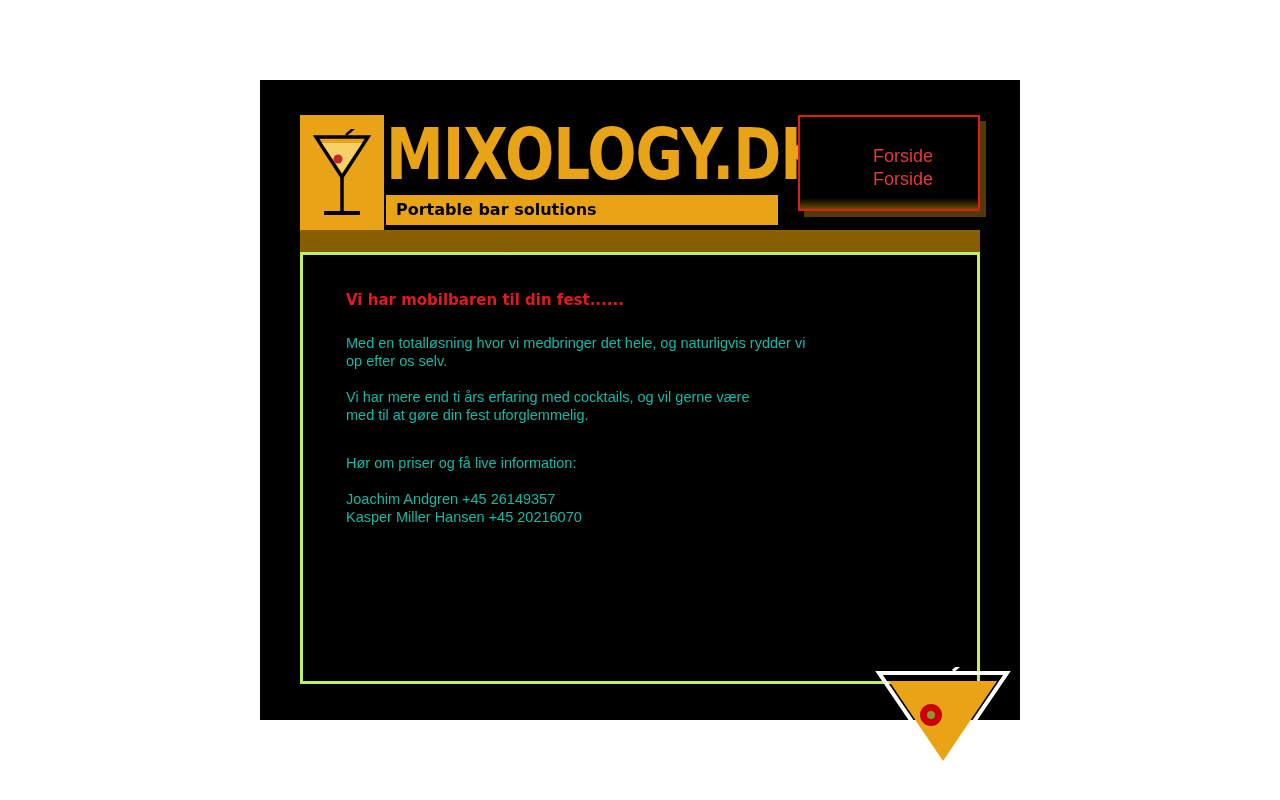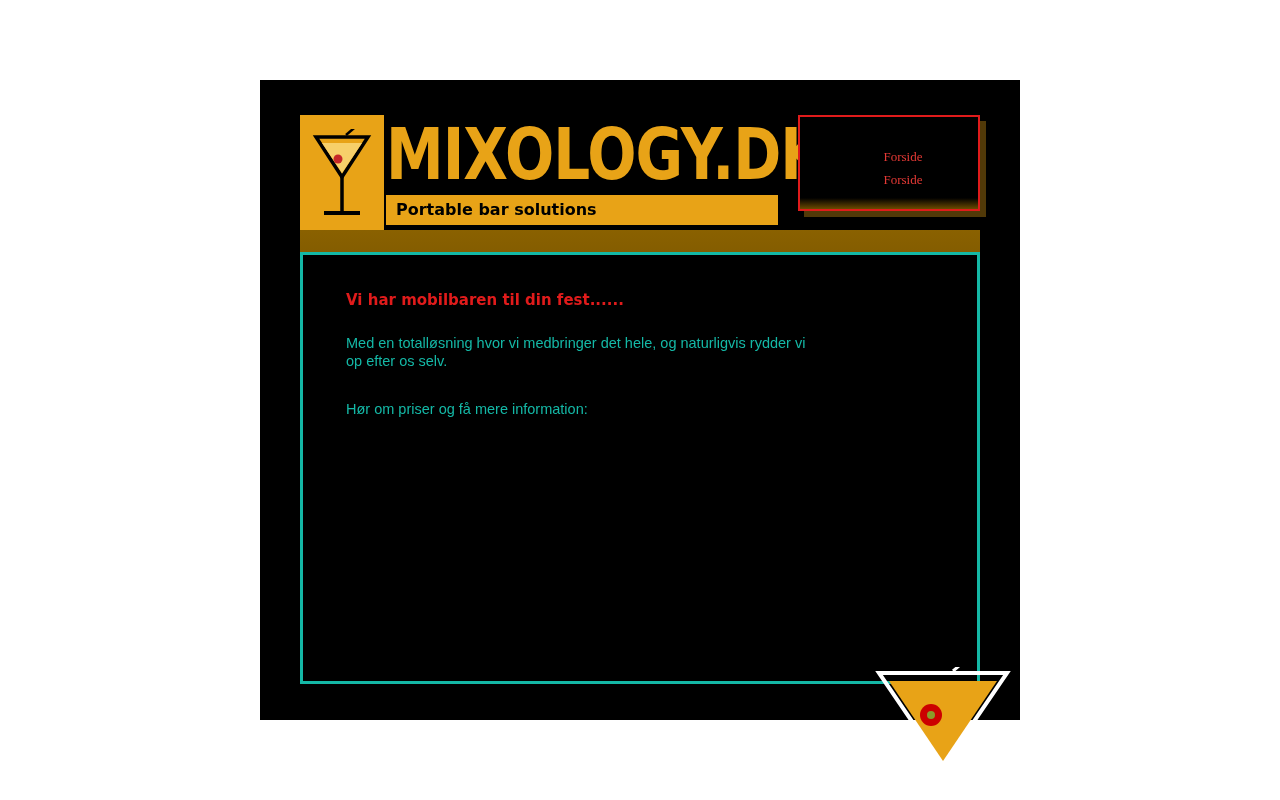--- a/index.html
+++ b/index.html
@@ -106,22 +106,22 @@
     position: absolute;
     left: 0;
     top: 28px;
     width: 100%;
     text-align: center;
   }
 
   .nav-item {
     display: block;
     color: #e53935;
-    font-family: Liberation Serif, serif;
-    font-size: 13px;
+    font-family: Liberation Sans, sans-serif;
+    font-size: 18px;
     line-height: 23px;
     text-decoration: none;
     cursor: pointer;
     margin-left: 28px;
   }
 
   
   .content-shadow {
     position: absolute;
     left: 40px;
@@ -130,21 +130,21 @@
     height: 300px;
     background: linear-gradient(to bottom, #8a6100, #3a2900);
   }
 
   .content {
     position: absolute;
     left: 40px;
     top: 172px;
     width: 680px;
     height: 432px;
-    border: 3px solid #14b8a6;
+    border: 3px solid #bef264;
     box-sizing: border-box;
     background: #000000;
   }
 
   .content-inner {
     position: absolute;
     left: 43px;
     top: 35px;
     width: 600px;
   }
@@ -217,22 +217,26 @@
 
     <div class="content-shadow"></div>
 
     <div class="content">
       <div class="content-inner">
 
         <p class="headline">Vi har mobilbaren til din fest......</p>
 
         <p class="para">Med en totalløsning hvor vi medbringer det hele, og naturligvis rydder vi
 op efter os selv.</p>
-
-        <p class="para spaced-top">Hør om priser og få mere information:</p>
+        <p class="para">Vi har mere end ti års erfaring med cocktails, og vil gerne være
+med til at gøre din fest uforglemmelig.</p>
+
+        <p class="para spaced-top">Hør om priser og få live information:</p>
+        <p class="para">Joachim Andgren +45 26149357
+Kasper Miller Hansen +45 20216070</p>
 
       </div>
 
       <span class="martini">
         <svg width="140" height="215" viewBox="0 0 140 215">
           <path d="M6 6 L134 6 L70 100 Z" fill="none" stroke="#ffffff" stroke-width="4"></path>
           <path d="M16 14 L124 14 L70 94 Z" fill="#e8a317"></path>
           <line x1="70" y1="100" x2="70" y2="185" stroke="#ffffff" stroke-width="4"></line>
           <path d="M26 196 L114 196 L100 186 L40 186 Z" fill="#ffffff"></path>
           <line x1="80" y1="4" x2="106" y2="-18" stroke="#ffffff" stroke-width="3"></line>

